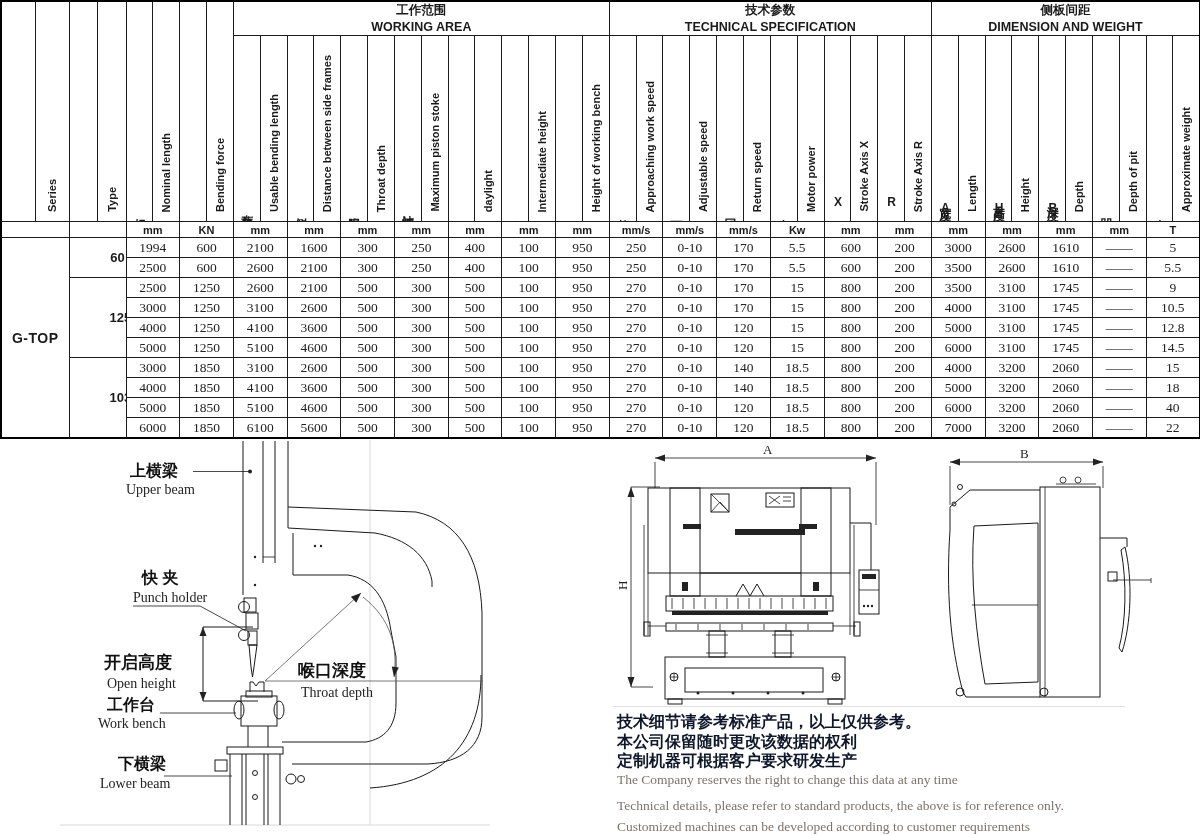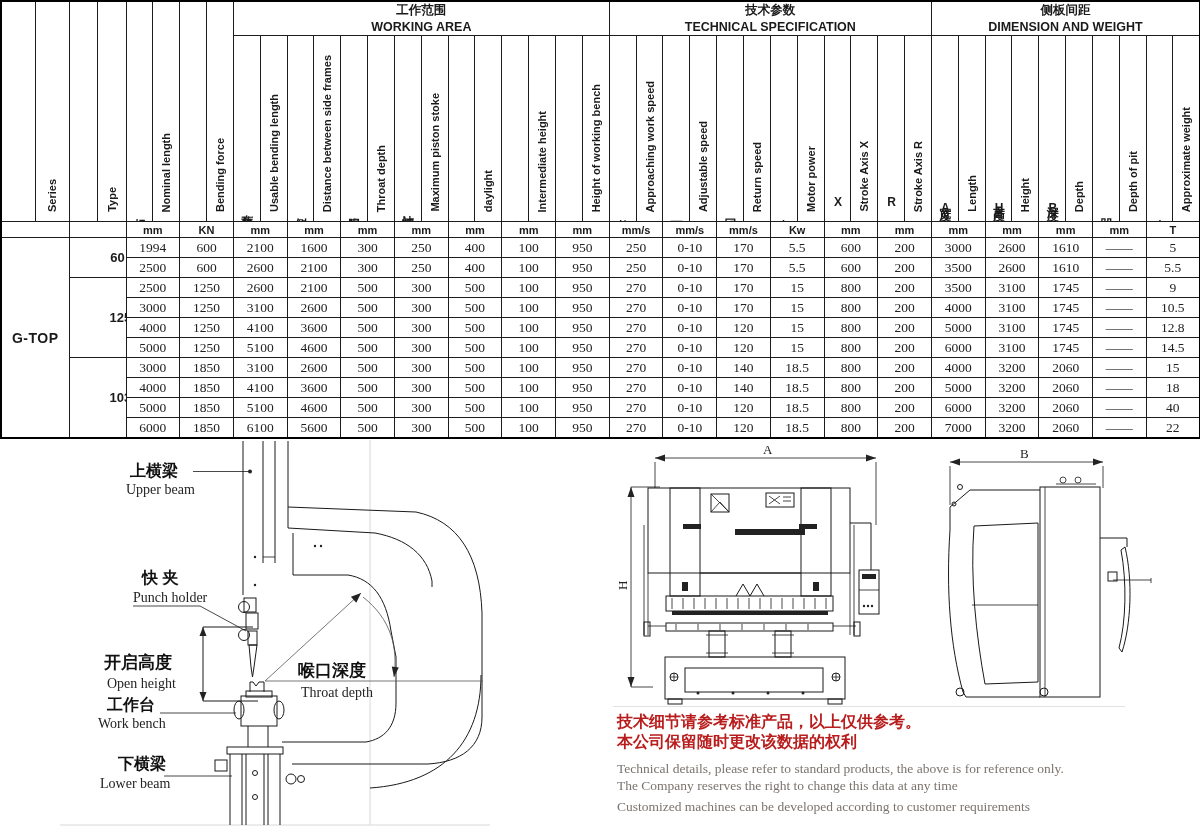--- a/index.html
+++ b/index.html
@@ -34,21 +34,21 @@
   .faint{stroke:#d8d8d8;stroke-width:1;fill:none;}
   .fill{fill:#222;stroke:none;}
   .dzh{font:bold 16px "Liberation Sans",sans-serif;fill:#111;}
   .dzh2{font:bold 17px "Liberation Sans",sans-serif;fill:#111;}
   .den{font:14px "Liberation Serif",serif;fill:#222;}
   .dletter{font:13px "Liberation Serif",serif;fill:#222;}
 
   
   .rule{position:absolute;left:613px;top:706px;width:512px;border-top:1px solid #e3e0de;}
   .footnote{position:absolute;left:617px;top:712px;width:520px;}
-  .fn-zh{font:bold 16px "Liberation Sans",sans-serif;line-height:19.5px;color:#b91c1c;}
+  .fn-zh{font:bold 16px "Liberation Sans",sans-serif;line-height:19.5px;color:#0f172a;}
   .fn-en{font:13.5px "Liberation Serif",serif;line-height:17px;color:#7b746e;}
   .fn-en.first{margin-top:9px;}
   .fn-en.gap{margin-top:4px;}
 </style>
 </head>
 <body>
 
 <div class="sheet">
 
   <table class="spec">
@@ -736,18 +736,19 @@
         <path class="thin" d="M505,150 H543 M543,148 V153"></path>
         <rect class="ln" x="500" y="142" width="9" height="9"></rect>
       </g>
     </g>
   </svg>
 
   <div class="rule"></div>
   <div class="footnote">
     <div class="fn-zh">技术细节请参考标准产品，以上仅供参考。</div>
     <div class="fn-zh">本公司保留随时更改该数据的权利</div>
+    <div class="fn-zh">定制机器可根据客户要求研发生产</div>
+    <div class="fn-en">The Company reserves the right to change this data at any time</div>
     <div class="fn-en first">Technical details, please refer to standard products, the above is for reference only.</div>
-    <div class="fn-en">The Company reserves the right to change this data at any time</div>
     <div class="fn-en gap">Customized machines can be developed according to customer requirements</div>
   </div>
 
 </div>
 
 </body></html>

